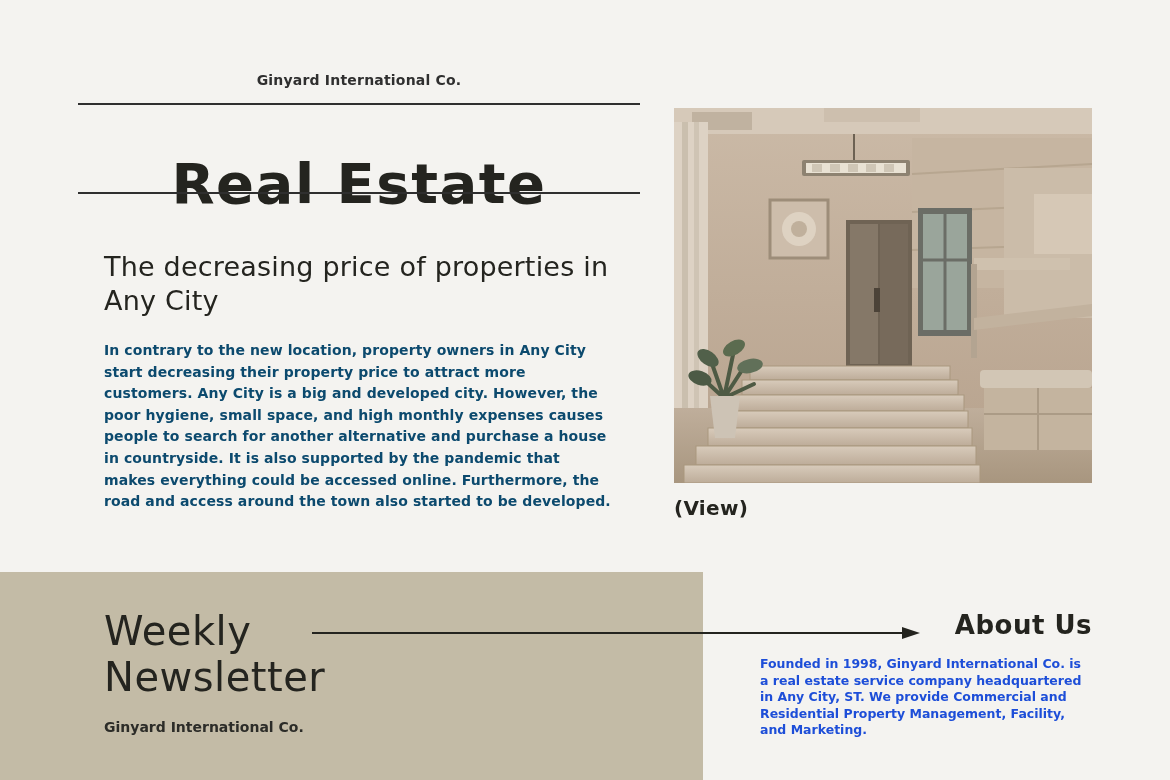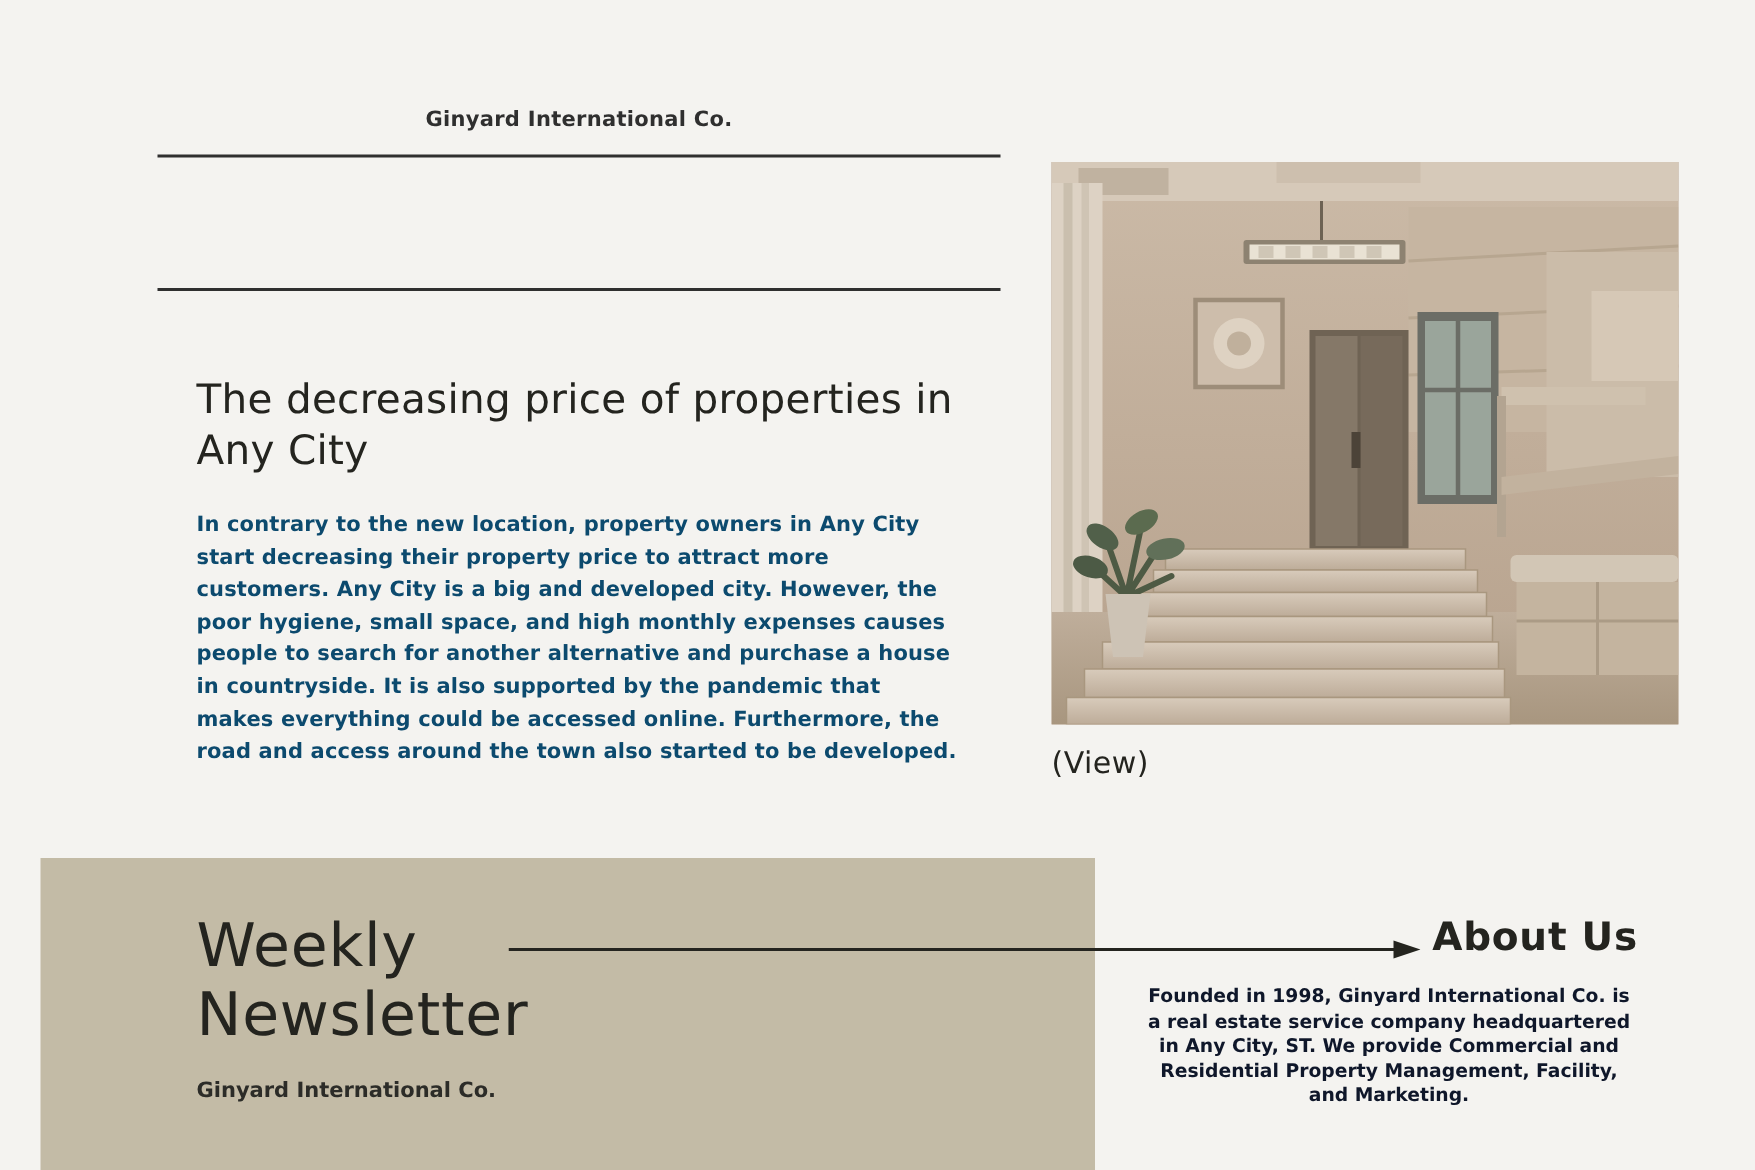--- a/index.html
+++ b/index.html
@@ -12,21 +12,20 @@
     background: #f4f3f0;
     font-family: "DejaVu Sans", "Liberation Sans", sans-serif;
     overflow: hidden;
     position: relative;
     color: #2b2b2b;
   }
 
   .page {
     position: absolute;
     inset: 0;
-    margin-left: 27px;
   }
 
   
   .brand-line {
     position: absolute;
     left: 78px;
     top: 72px;
     width: 562px;
     text-align: center;
     font-size: 14px;
@@ -93,21 +92,21 @@
     overflow: hidden;
     background: #b9a894;
   }
   .photo svg { display: block; }
 
   .view-caption {
     position: absolute;
     left: 674px;
     top: 496px;
     font-size: 20px;
-    font-weight: 400;
+    font-weight: 700;
     color: #24241f;
     letter-spacing: 0.3px;
   }
 
   
   .band {
     position: absolute;
     left: 0;
     top: 572px;
     width: 703px;
@@ -155,36 +154,37 @@
     font-weight: 800;
     color: #24241f;
     letter-spacing: 0.5px;
   }
 
   .about-copy {
     position: absolute;
     right: 78px;
     top: 656px;
     width: 332px;
-    text-align: center;
+    text-align: left;
     font-size: 12.5px;
     line-height: 16.5px;
     font-weight: 700;
-    color: #0f172a;
+    color: #1d4ed8;
   }
 </style>
 </head>
 <body>
 
 <div class="page">
 
   <div class="brand-line">Ginyard International Co.</div>
 
   <div class="rule rule-top"></div>
 
+  <h1 class="headline">Real Estate</h1>
 
   <div class="rule rule-bottom"></div>
 
   <h2 class="subhead">The decreasing price of properties in Any City</h2>
 
   <p class="body-copy">In contrary to the new location, property owners in Any City start decreasing their property price to attract more customers. Any City is a big and developed city. However, the poor hygiene, small space, and high monthly expenses causes people to search for another alternative and purchase a house in countryside. It is also supported by the pandemic that makes everything could be accessed online. Furthermore, the road and access around the town also started to be developed.</p>
 
   <div class="photo">
     <svg width="418" height="375" viewBox="0 0 418 375" xmlns="http://www.w3.org/2000/svg" aria-hidden="true">
       <defs>

